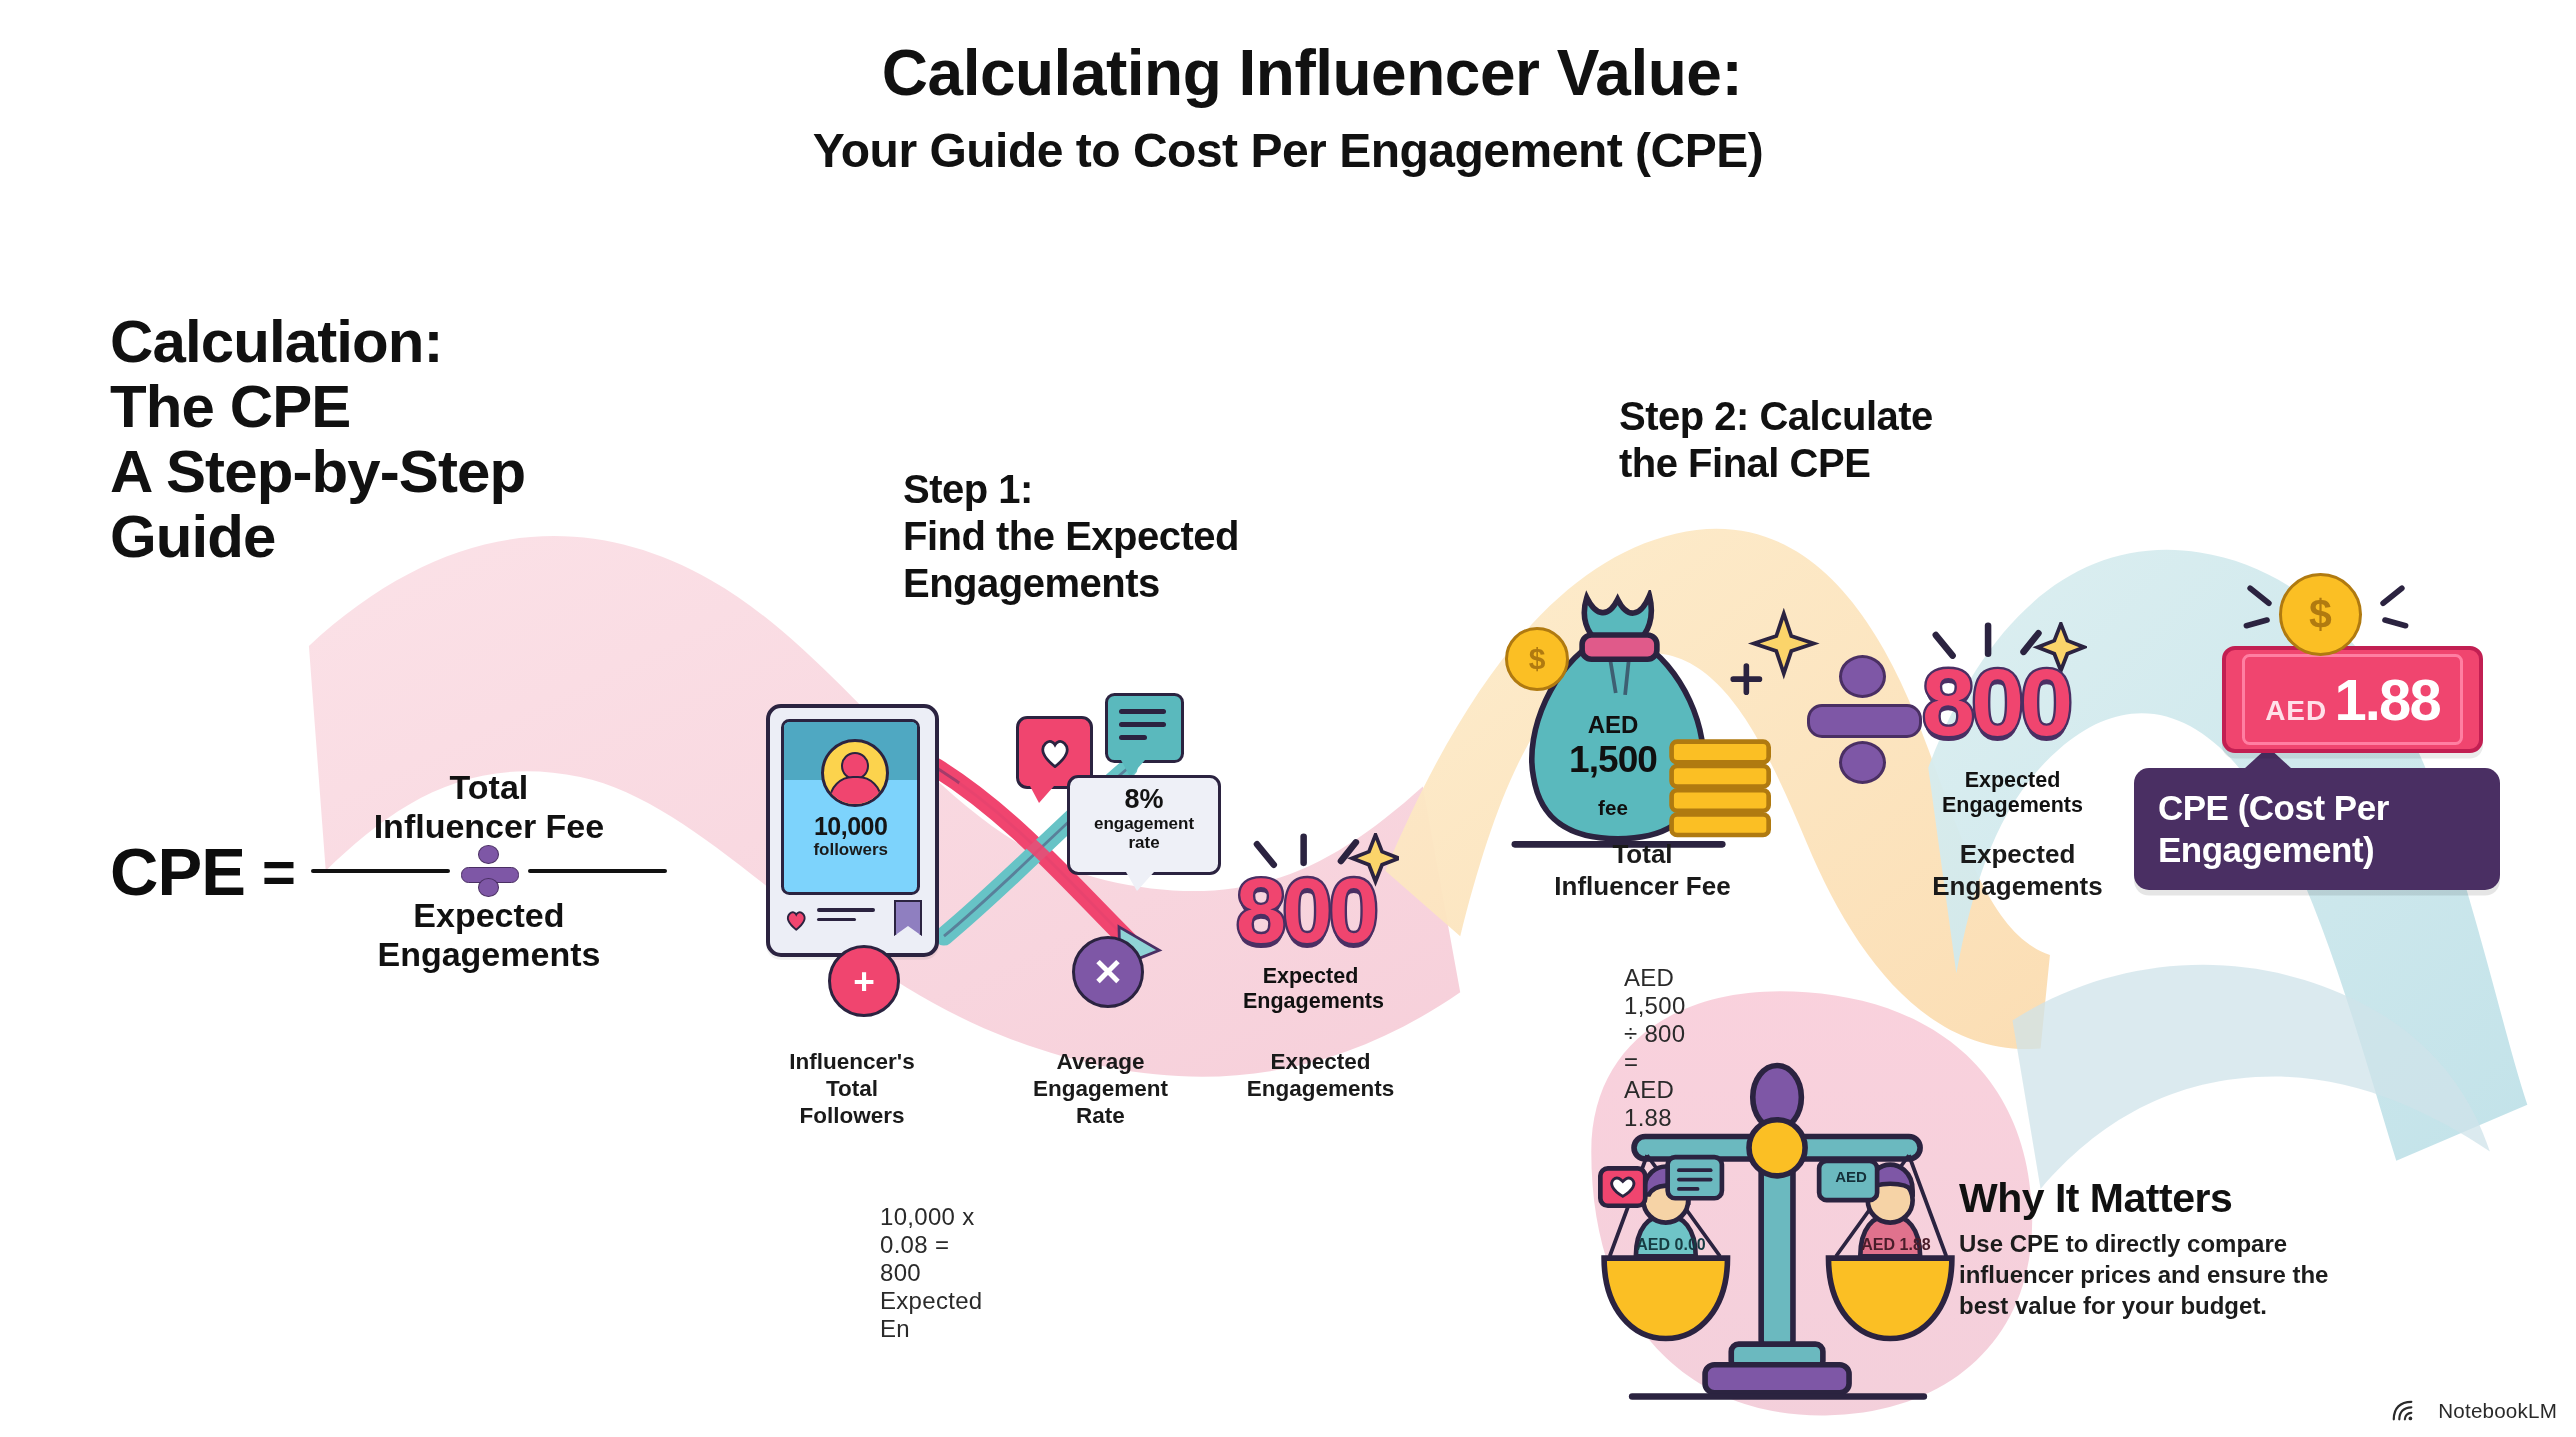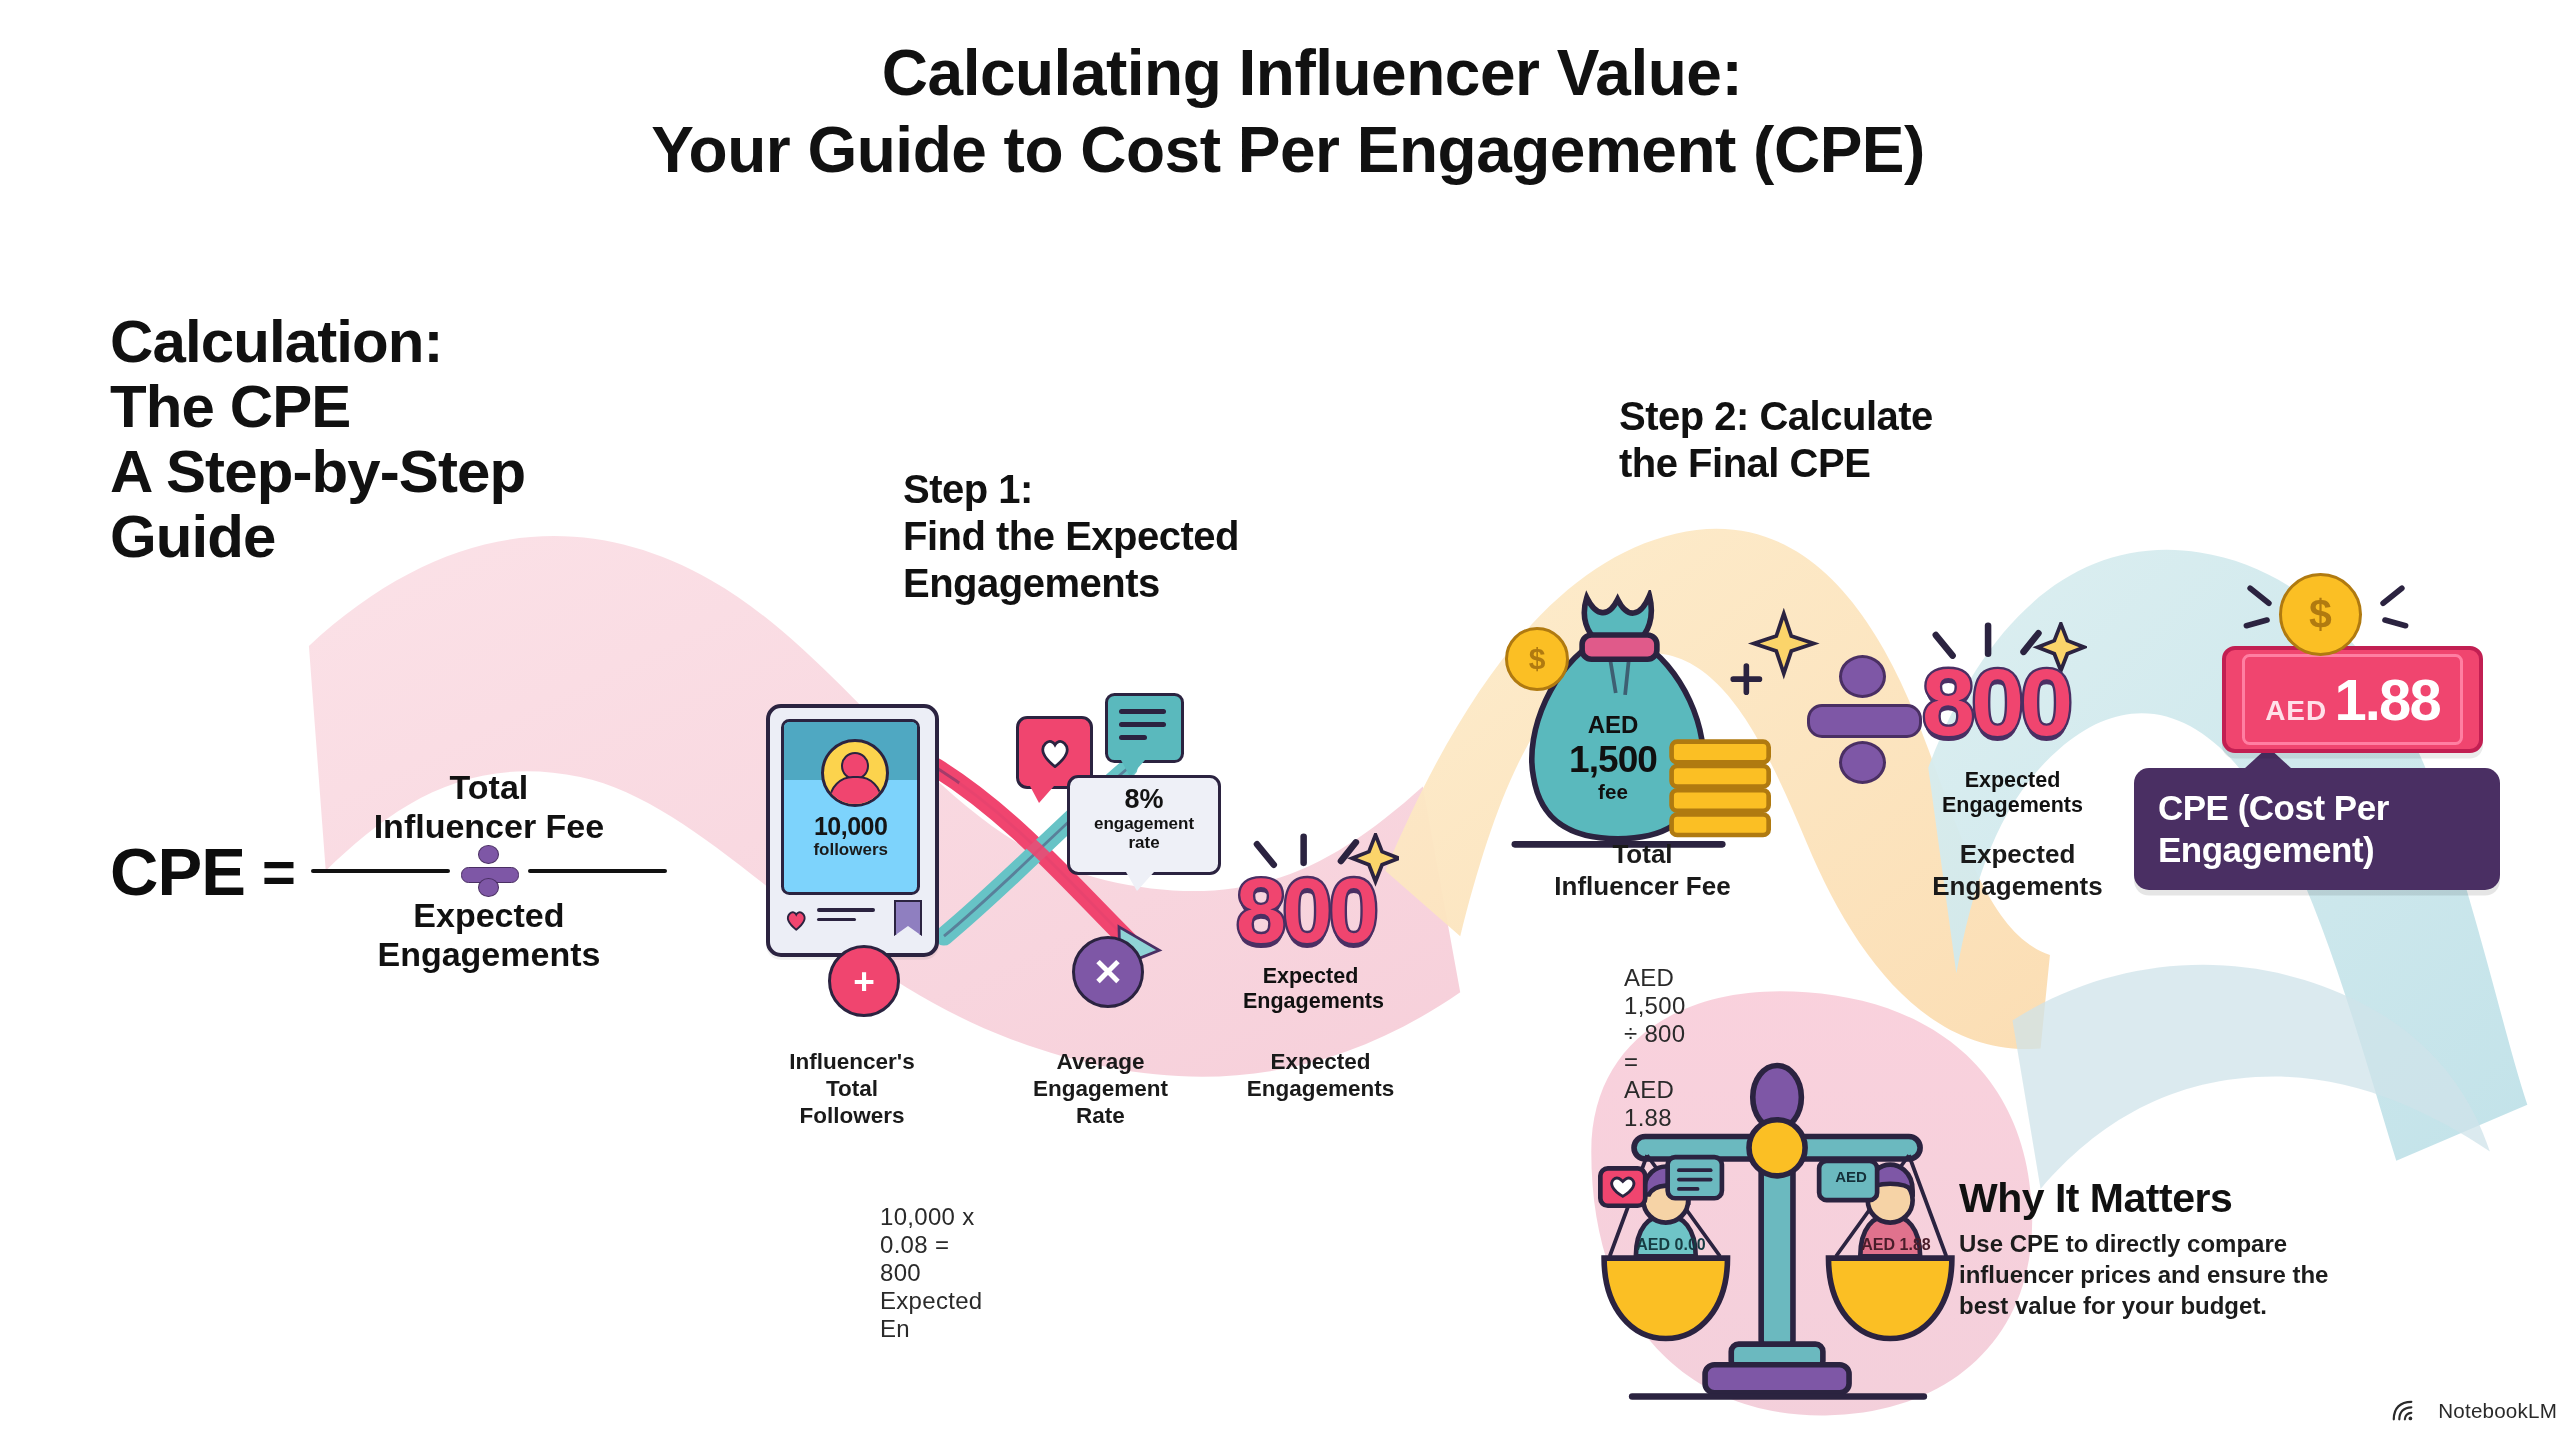--- a/index.html
+++ b/index.html
@@ -17,21 +17,21 @@
 
   
   #title{
     position:absolute;left:0;top:36px;width:2576px;text-align:center;z-index:5;
   }
   #title .l1,#title .l2{
     font-weight:bold;color:#111111;letter-spacing:-0.5px;
     font-family:"Liberation Sans", sans-serif;
   }
   #title .l1{font-size:64px;line-height:75px;padding-left:48px;}
-  #title .l2{font-size:64px;line-height:79px;}
+  #title .l2{font-size:48px;line-height:79px;}
 
   
   #lead{position:absolute;left:110px;top:309px;width:711px;z-index:5;}
   #lead .lead-line{
     font-size:60px;line-height:65px;font-weight:bold;color:#111111;letter-spacing:-0.9px;
   }
 
   
   #formula{position:absolute;left:110px;top:768px;z-index:5;display:flex;align-items:center;}
   #formula .cpe{font-size:67px;font-weight:bold;color:#0d0d0d;letter-spacing:-0.9px;}
@@ -301,21 +301,21 @@
       <path d="M95 8 C105 28 118 30 128 10 C138 30 152 30 162 6 C168 30 160 46 150 54
                C196 80 228 150 218 200 C210 250 175 266 128 266 C82 266 46 250 38 200
                C28 150 60 80 106 54 C96 46 88 30 95 8 Z" fill="#5ab9bd" stroke="#2b2340" stroke-width="6"></path>
       <rect x="90" y="48" width="80" height="26" rx="10" fill="#e05a8a" stroke="#2b2340" stroke-width="6"></rect>
       <path d="M120 74 L126 110 M140 74 L136 112" stroke="#2b2340" stroke-width="4" fill="none" opacity=".6"></path>
       <line x1="18" y1="272" x2="240" y2="272" stroke="#2b2340" stroke-width="7" stroke-linecap="round"></line>
     </svg>
     <div style="position:absolute;left:1543px;top:711px;width:140px;text-align:center;z-index:3;">
       <div style="font-size:24px;font-weight:bold;color:#101010;">AED</div>
       <div style="font-size:37px;font-weight:bold;color:#101010;letter-spacing:-0.9px;line-height:41px;">1,500</div>
-      <div style="font-size:20.6px;font-weight:bold;color:#101010;">fee</div>
+      <div style="font-size:20.6px;font-weight:bold;color:#101010;margin-top:16px;">fee</div>
     </div>
 
     <svg style="position:absolute;left:1666px;top:721px;width:112px;height:131px;" viewBox="0 0 120 140">
       <g stroke="#b07a10" stroke-width="5" fill="#fbbf24">
         <rect x="6" y="100" width="104" height="22" rx="6"></rect>
         <rect x="6" y="74" width="104" height="22" rx="6"></rect>
         <rect x="6" y="48" width="104" height="22" rx="6"></rect>
         <rect x="6" y="22" width="104" height="22" rx="6"></rect>
       </g>
     </svg>

